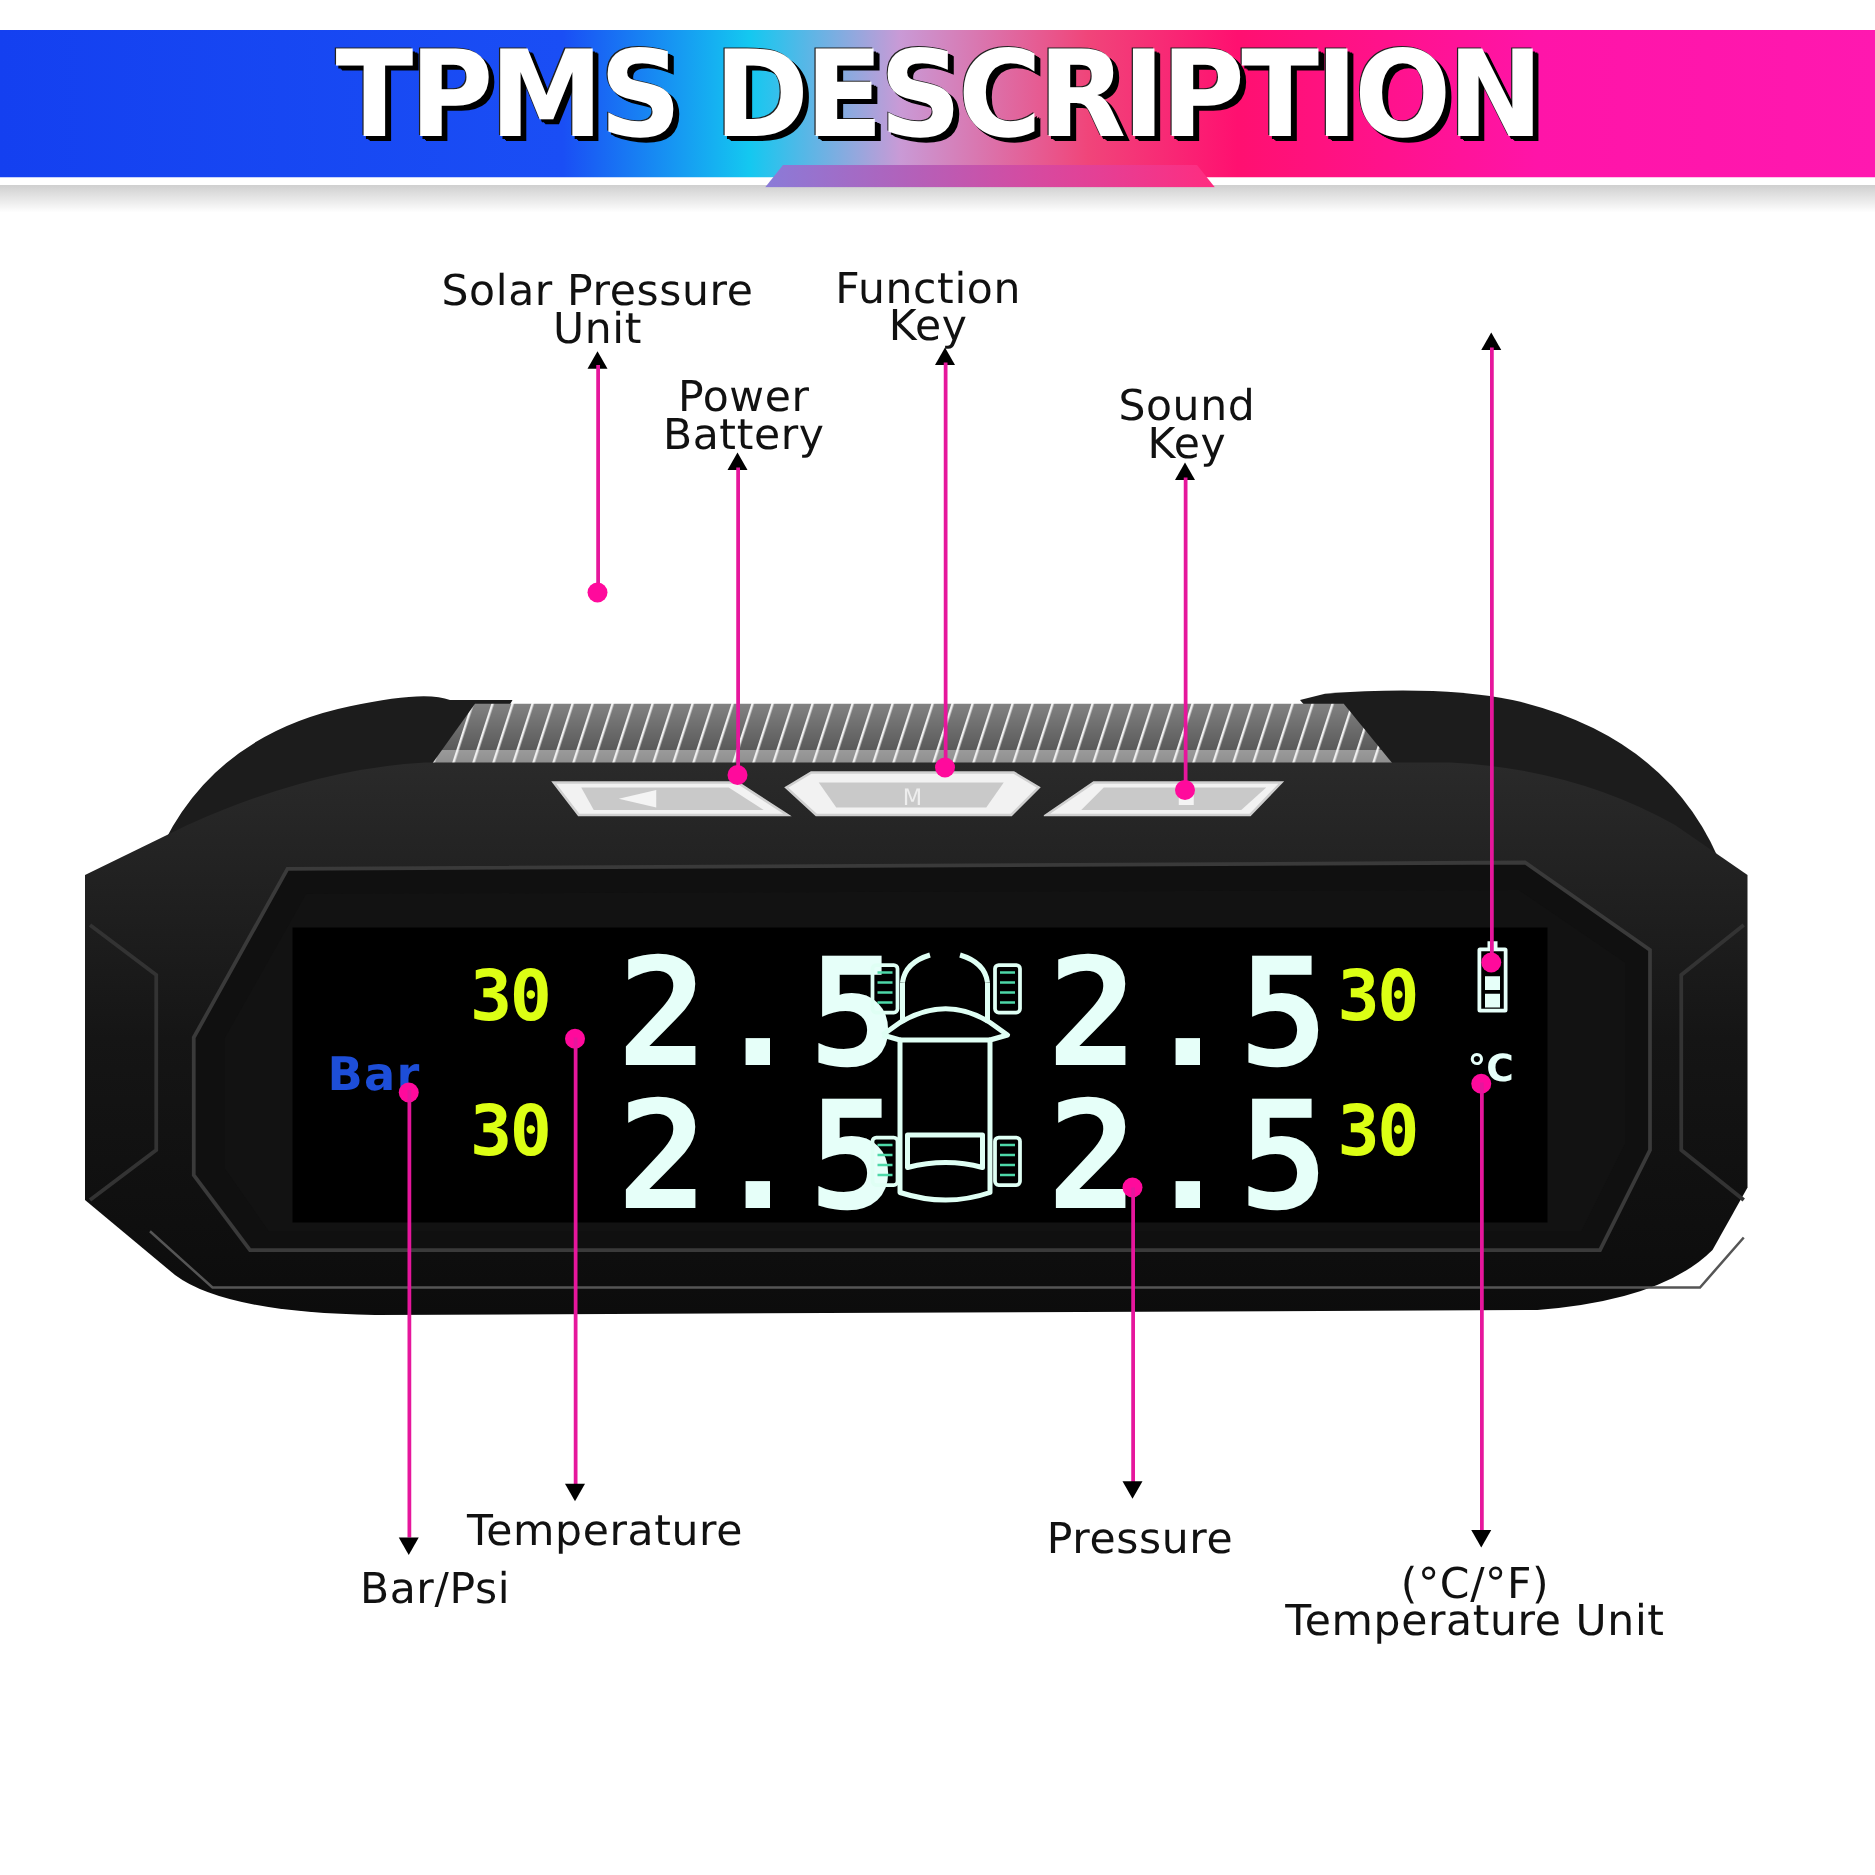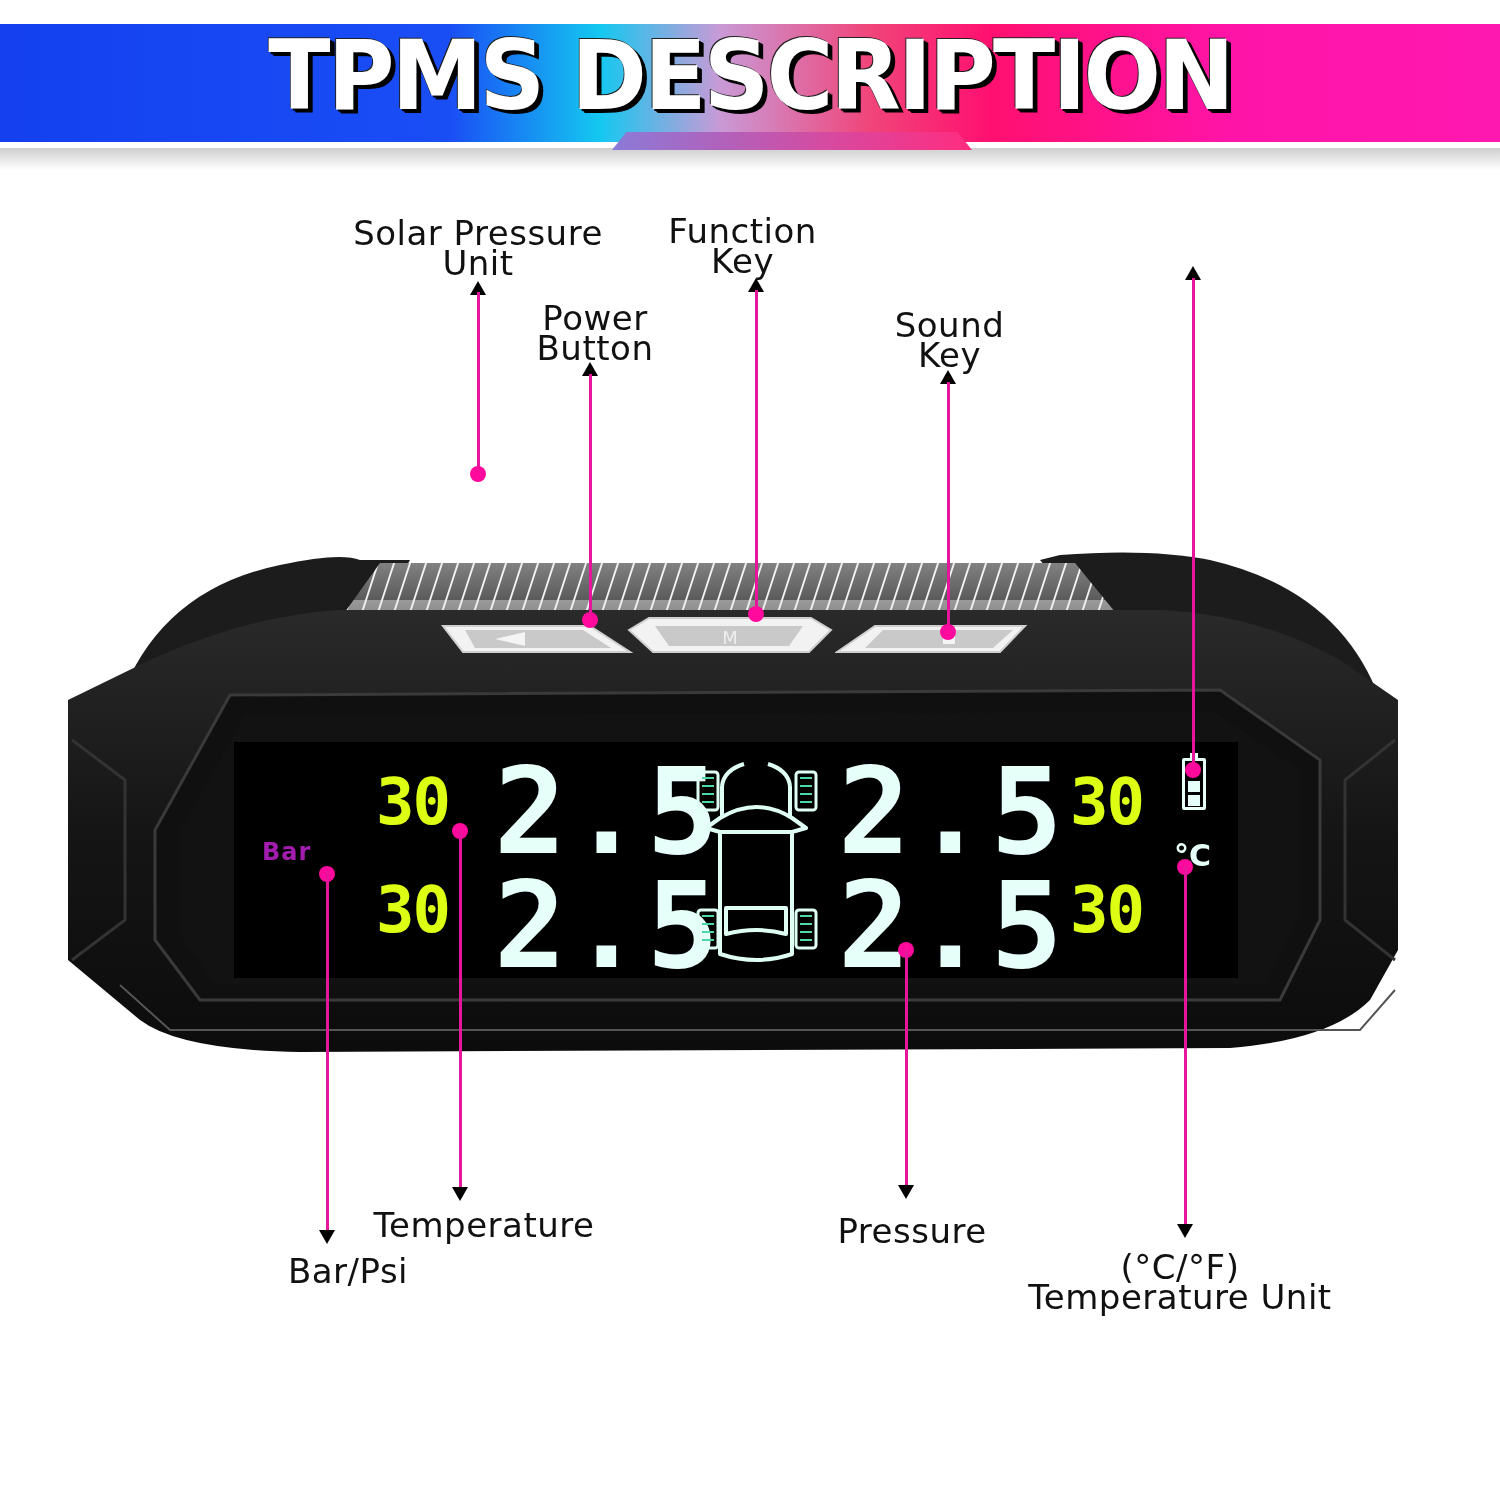--- a/index.html
+++ b/index.html
@@ -51,28 +51,28 @@
   
   .device { position: absolute; left: 0; top: 0; width: 1500px; height: 1500px; pointer-events: none; }
   .device svg { position: absolute; left: 0; top: 0; }
 
   .screen {
     position: absolute; left: 234px; top: 742px; width: 1004px; height: 236px;
     background: #000;
   }
   .lcd-unit {
     position: absolute; left: 262px; top: 838px;
-    font-family: "DejaVu Sans", sans-serif; font-weight: bold; font-size: 24px;
-    color: #a21caf; letter-spacing: 1px;
+    font-family: "DejaVu Sans", sans-serif; font-weight: bold; font-size: 37px;
+    color: #1d4ed8; letter-spacing: 1px;
   }
   .seg {
     position: absolute; font-family: "DejaVu Sans Mono", monospace; font-weight: bold;
     line-height: 1;
   }
-  .seg.temp { color: #dcff14; font-size: 64px; letter-spacing: -2px; transform: scaleX(1.0); }
+  .seg.temp { color: #dcff14; font-size: 56px; letter-spacing: -2px; transform: scaleX(1.0); }
   .seg.pres { color: #e6fff9; font-size: 120px; letter-spacing: 4px; }
   .deg-unit {
     position: absolute; left: 1174px; top: 838px;
     font-family: "DejaVu Sans", sans-serif; font-weight: bold; font-size: 30px; color: #e6fff9;
   }
   .battery-icon {
     position: absolute; left: 1182px; top: 758px; width: 24px; height: 52px;
     border: 3px solid #e6fff9; border-radius: 2px;
   }
   .battery-icon::before {
@@ -190,21 +190,21 @@
 <div class="label" style="left:328px;top:218px;width:300px">
   <div>Solar Pressure</div>
   <div>Unit</div>
 </div>
 <div class="arrow-up" style="left:470px;top:281px"></div>
 <div class="leader" style="left:477px;top:292px;height:180px"></div>
 <div class="dot" style="left:470px;top:466px"></div>
 
 <div class="label" style="left:500px;top:303px;width:190px">
   <div>Power</div>
-  <div>Button</div>
+  <div>Battery</div>
 </div>
 <div class="arrow-up" style="left:582px;top:362px"></div>
 <div class="leader" style="left:589px;top:374px;height:244px"></div>
 <div class="dot" style="left:582px;top:612px"></div>
 
 <div class="label" style="left:640px;top:216px;width:205px">
   <div>Function</div>
   <div>Key</div>
 </div>
 <div class="arrow-up" style="left:748px;top:278px"></div>

